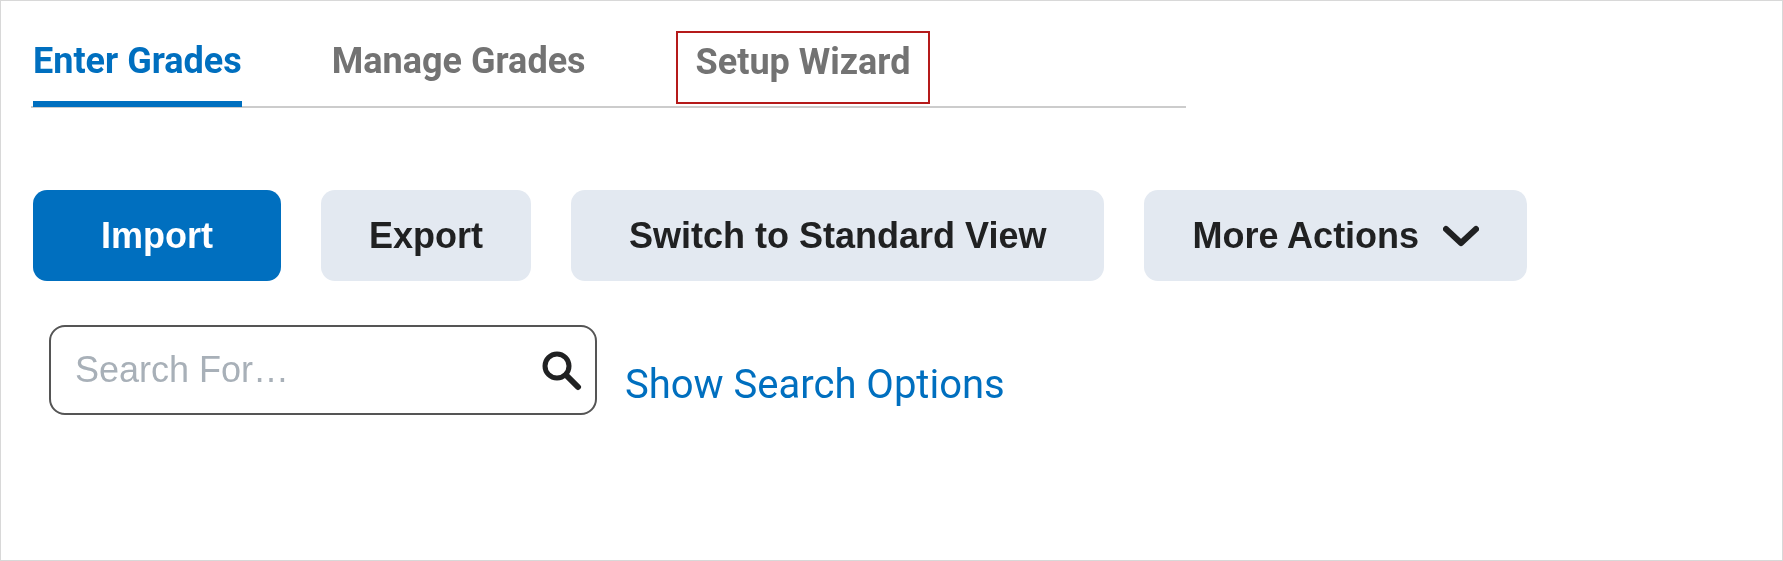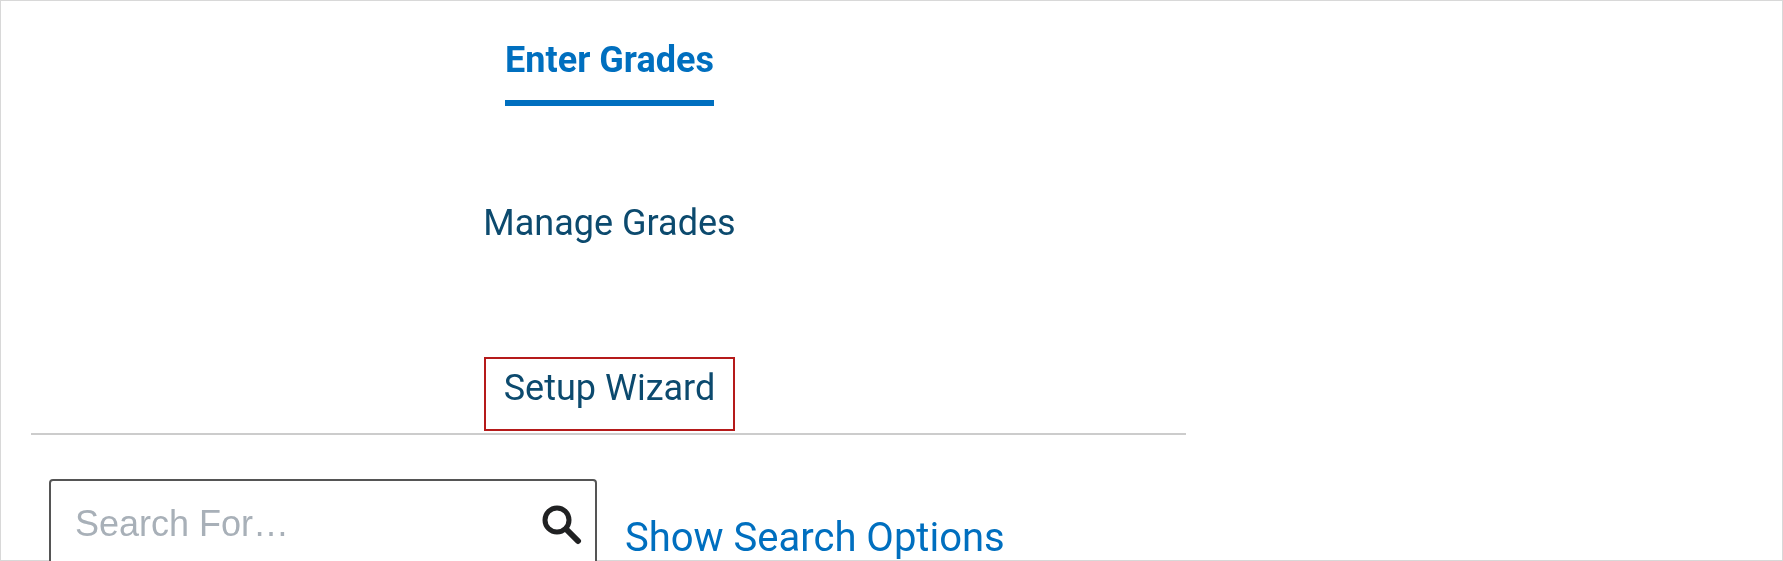--- a/index.html
+++ b/index.html
@@ -19,29 +19,28 @@
       padding: 30px 30px 40px 30px;
       position: relative;
     }
     .tabs-row {
       display: flex;
       align-items: center;
       gap: 90px;
       border-bottom: 2px solid #ccc;
       padding-left: 2px;
       width: 1155px;
-      flex-direction: column;
     }
     .tab {
       font-size: 36px;
-      color: #0c4a6e;
+      color: #737373;
       padding: 8px 0 22px 0;
       cursor: pointer;
       position: relative;
-      font-weight: 400;
+      font-weight: 700;
       line-height: 1.2;
     }
     .tab.active {
       color: #006FBF;
       font-weight: 700;
     }
     .tab.active::after {
       content: "";
       position: absolute;
       left: 0;
@@ -100,21 +99,21 @@
       display: flex;
       align-items: center;
       gap: 28px;
       margin-top: 44px;
       padding-left: 18px;
     }
     .search-box {
       display: flex;
       align-items: center;
       border: 2px solid #555;
-      border-radius: 4px;
+      border-radius: 16px;
       padding: 14px 24px;
       width: 548px;
       height: 90px;
       background: #fff;
     }
     .search-input {
       flex: 1;
       border: none;
       outline: none;
       font-size: 36px;
@@ -140,20 +139,33 @@
 <body>
 
 <div class="container">
 
   <div class="tabs-row">
     <div class="tab active">Enter Grades</div>
     <div class="tab">Manage Grades</div>
     <div class="tab highlighted">Setup Wizard</div>
   </div>
 
+  <div class="actions-row">
+    <button class="btn btn-primary">Import</button>
+    <button class="btn btn-secondary">Export</button>
+    <button class="btn btn-secondary btn-wide">Switch to Standard View</button>
+    <button class="btn btn-secondary btn-more">
+      <span>More Actions</span>
+      <span class="chevron">
+        <svg width="36" height="22" viewBox="0 0 36 22">
+          <path d="M3 4 L18 18 L33 4" stroke="#202122" stroke-width="6" fill="none" stroke-linecap="round" stroke-linejoin="round"></path>
+        </svg>
+      </span>
+    </button>
+  </div>
 
   <div class="search-row">
     <div class="search-box">
       <input type="text" class="search-input" placeholder="Search For…" style="">
       <span class="search-icon">
         <svg width="42" height="42" viewBox="0 0 42 42">
           <circle cx="17" cy="17" r="12" stroke="#202122" stroke-width="5" fill="none"></circle>
           <line x1="26" y1="26" x2="38" y2="38" stroke="#202122" stroke-width="6" stroke-linecap="round"></line>
         </svg>
       </span>

